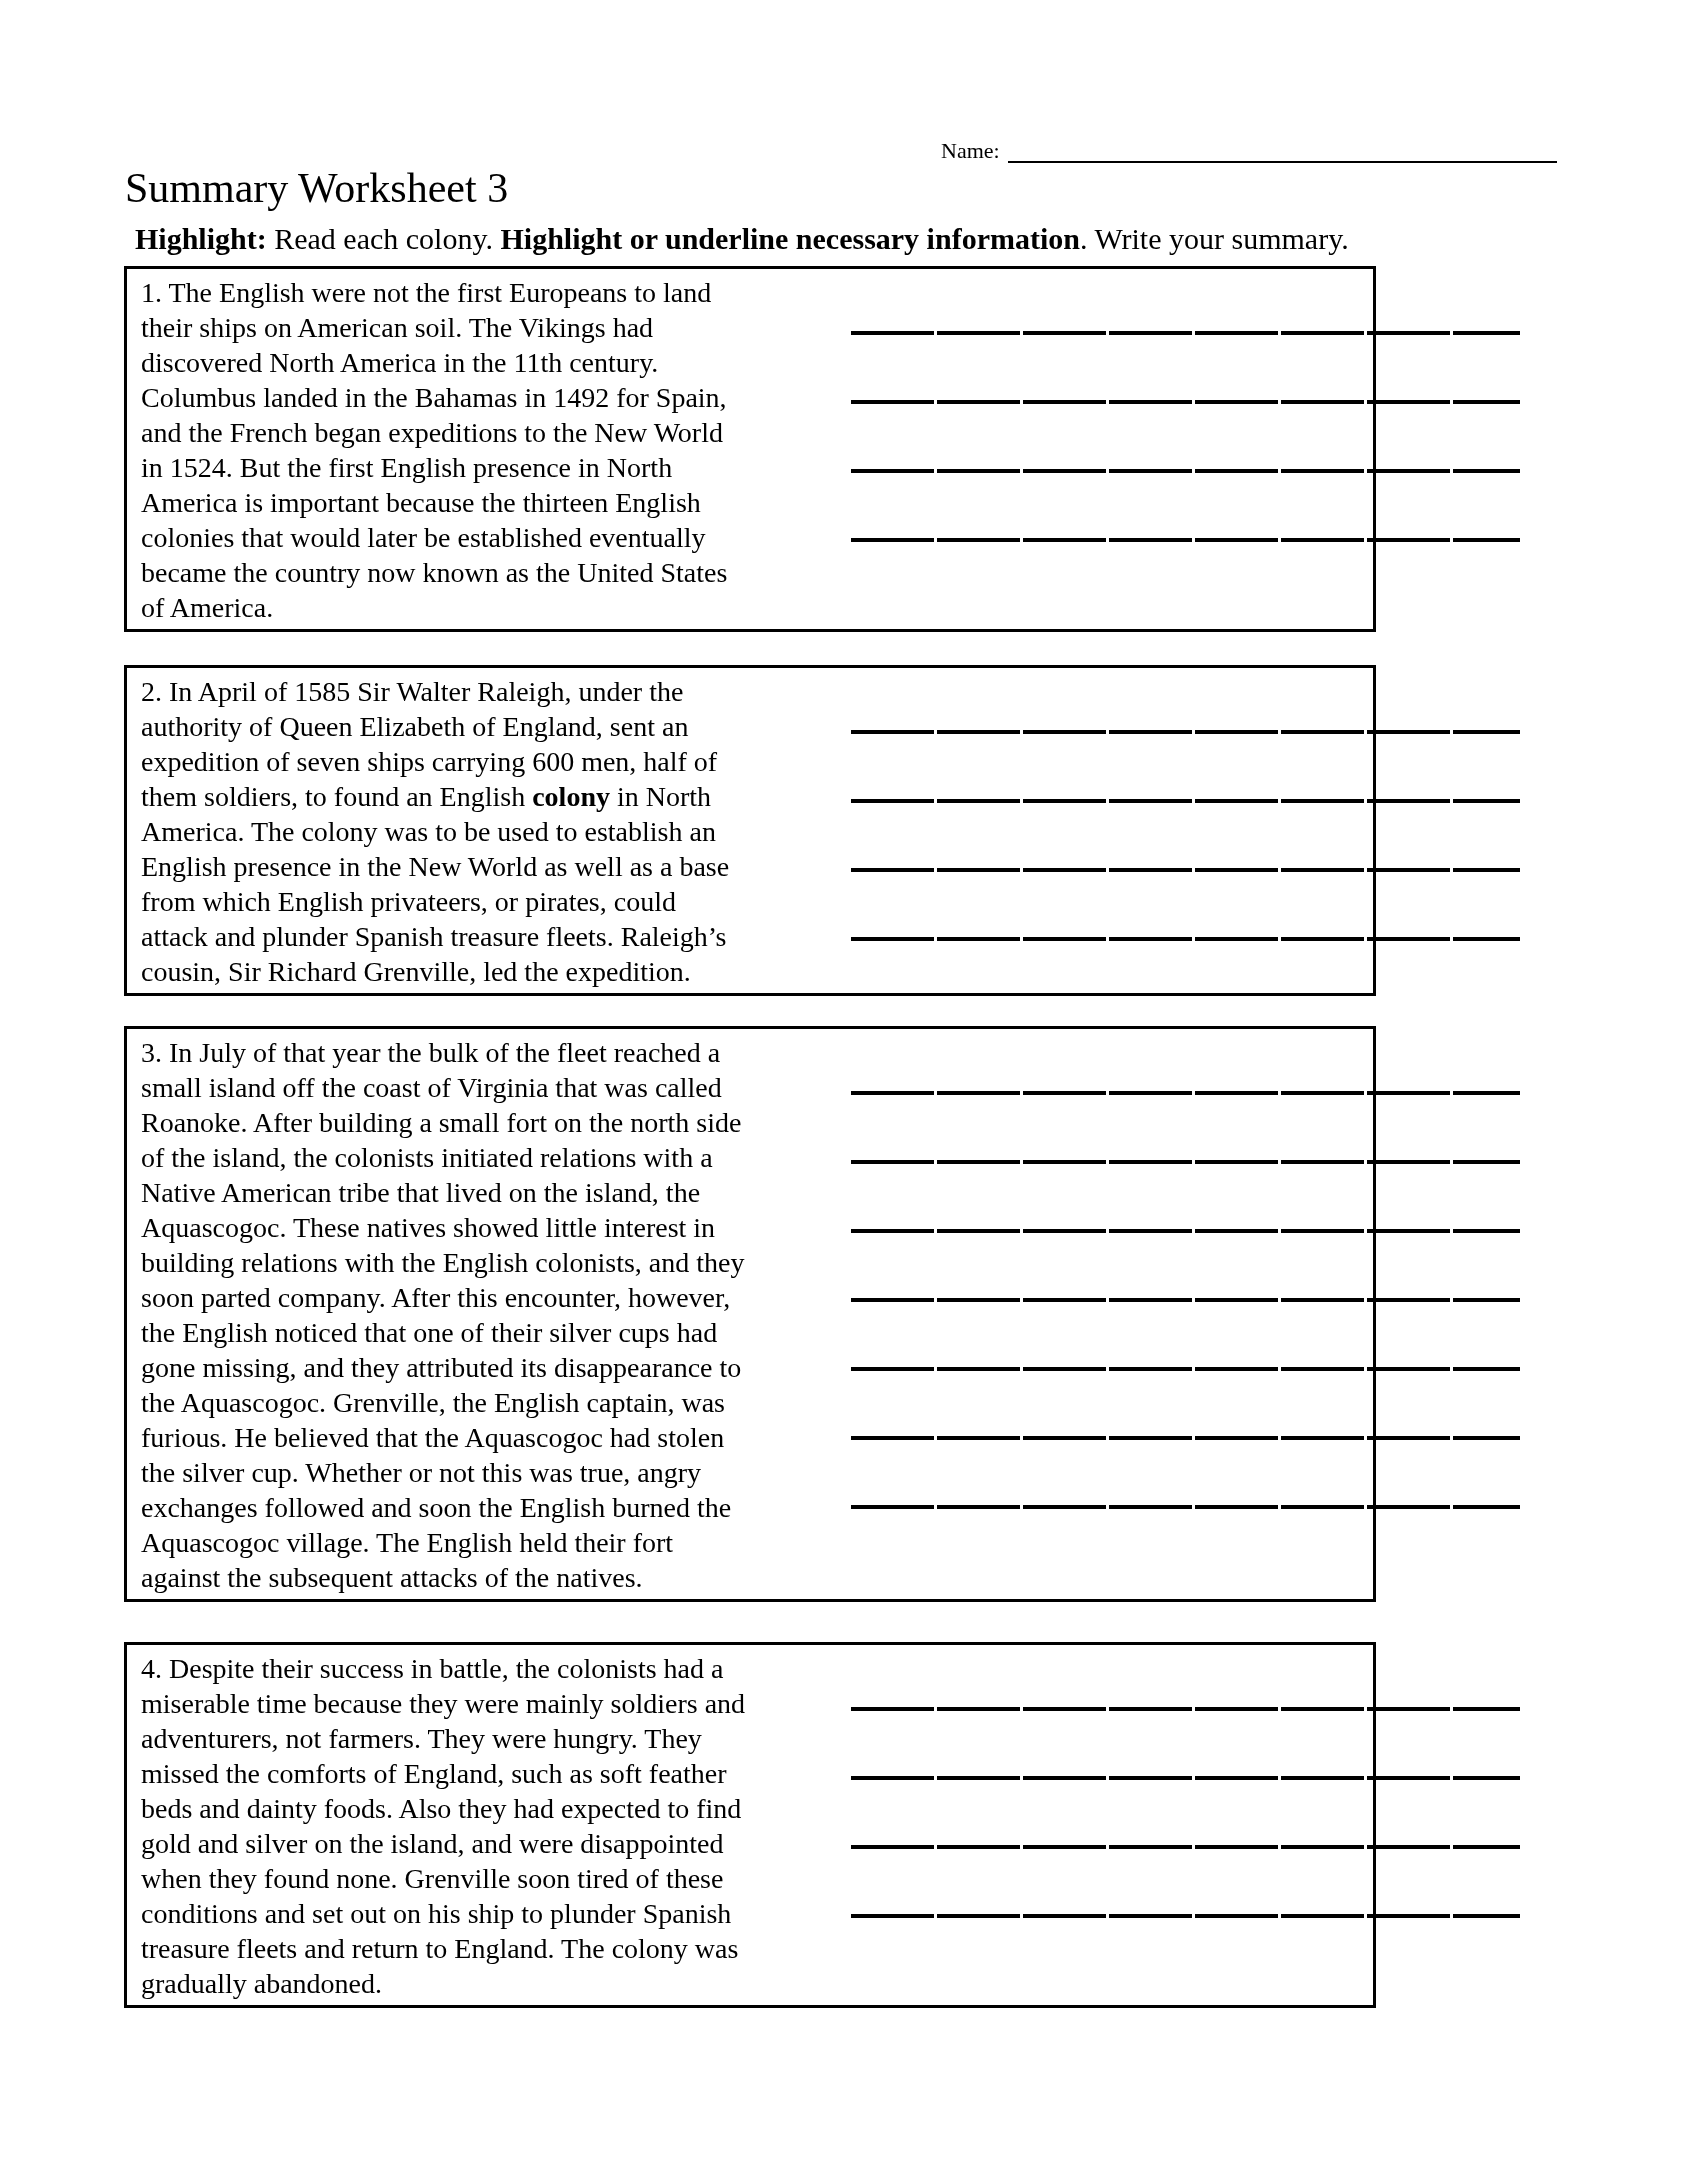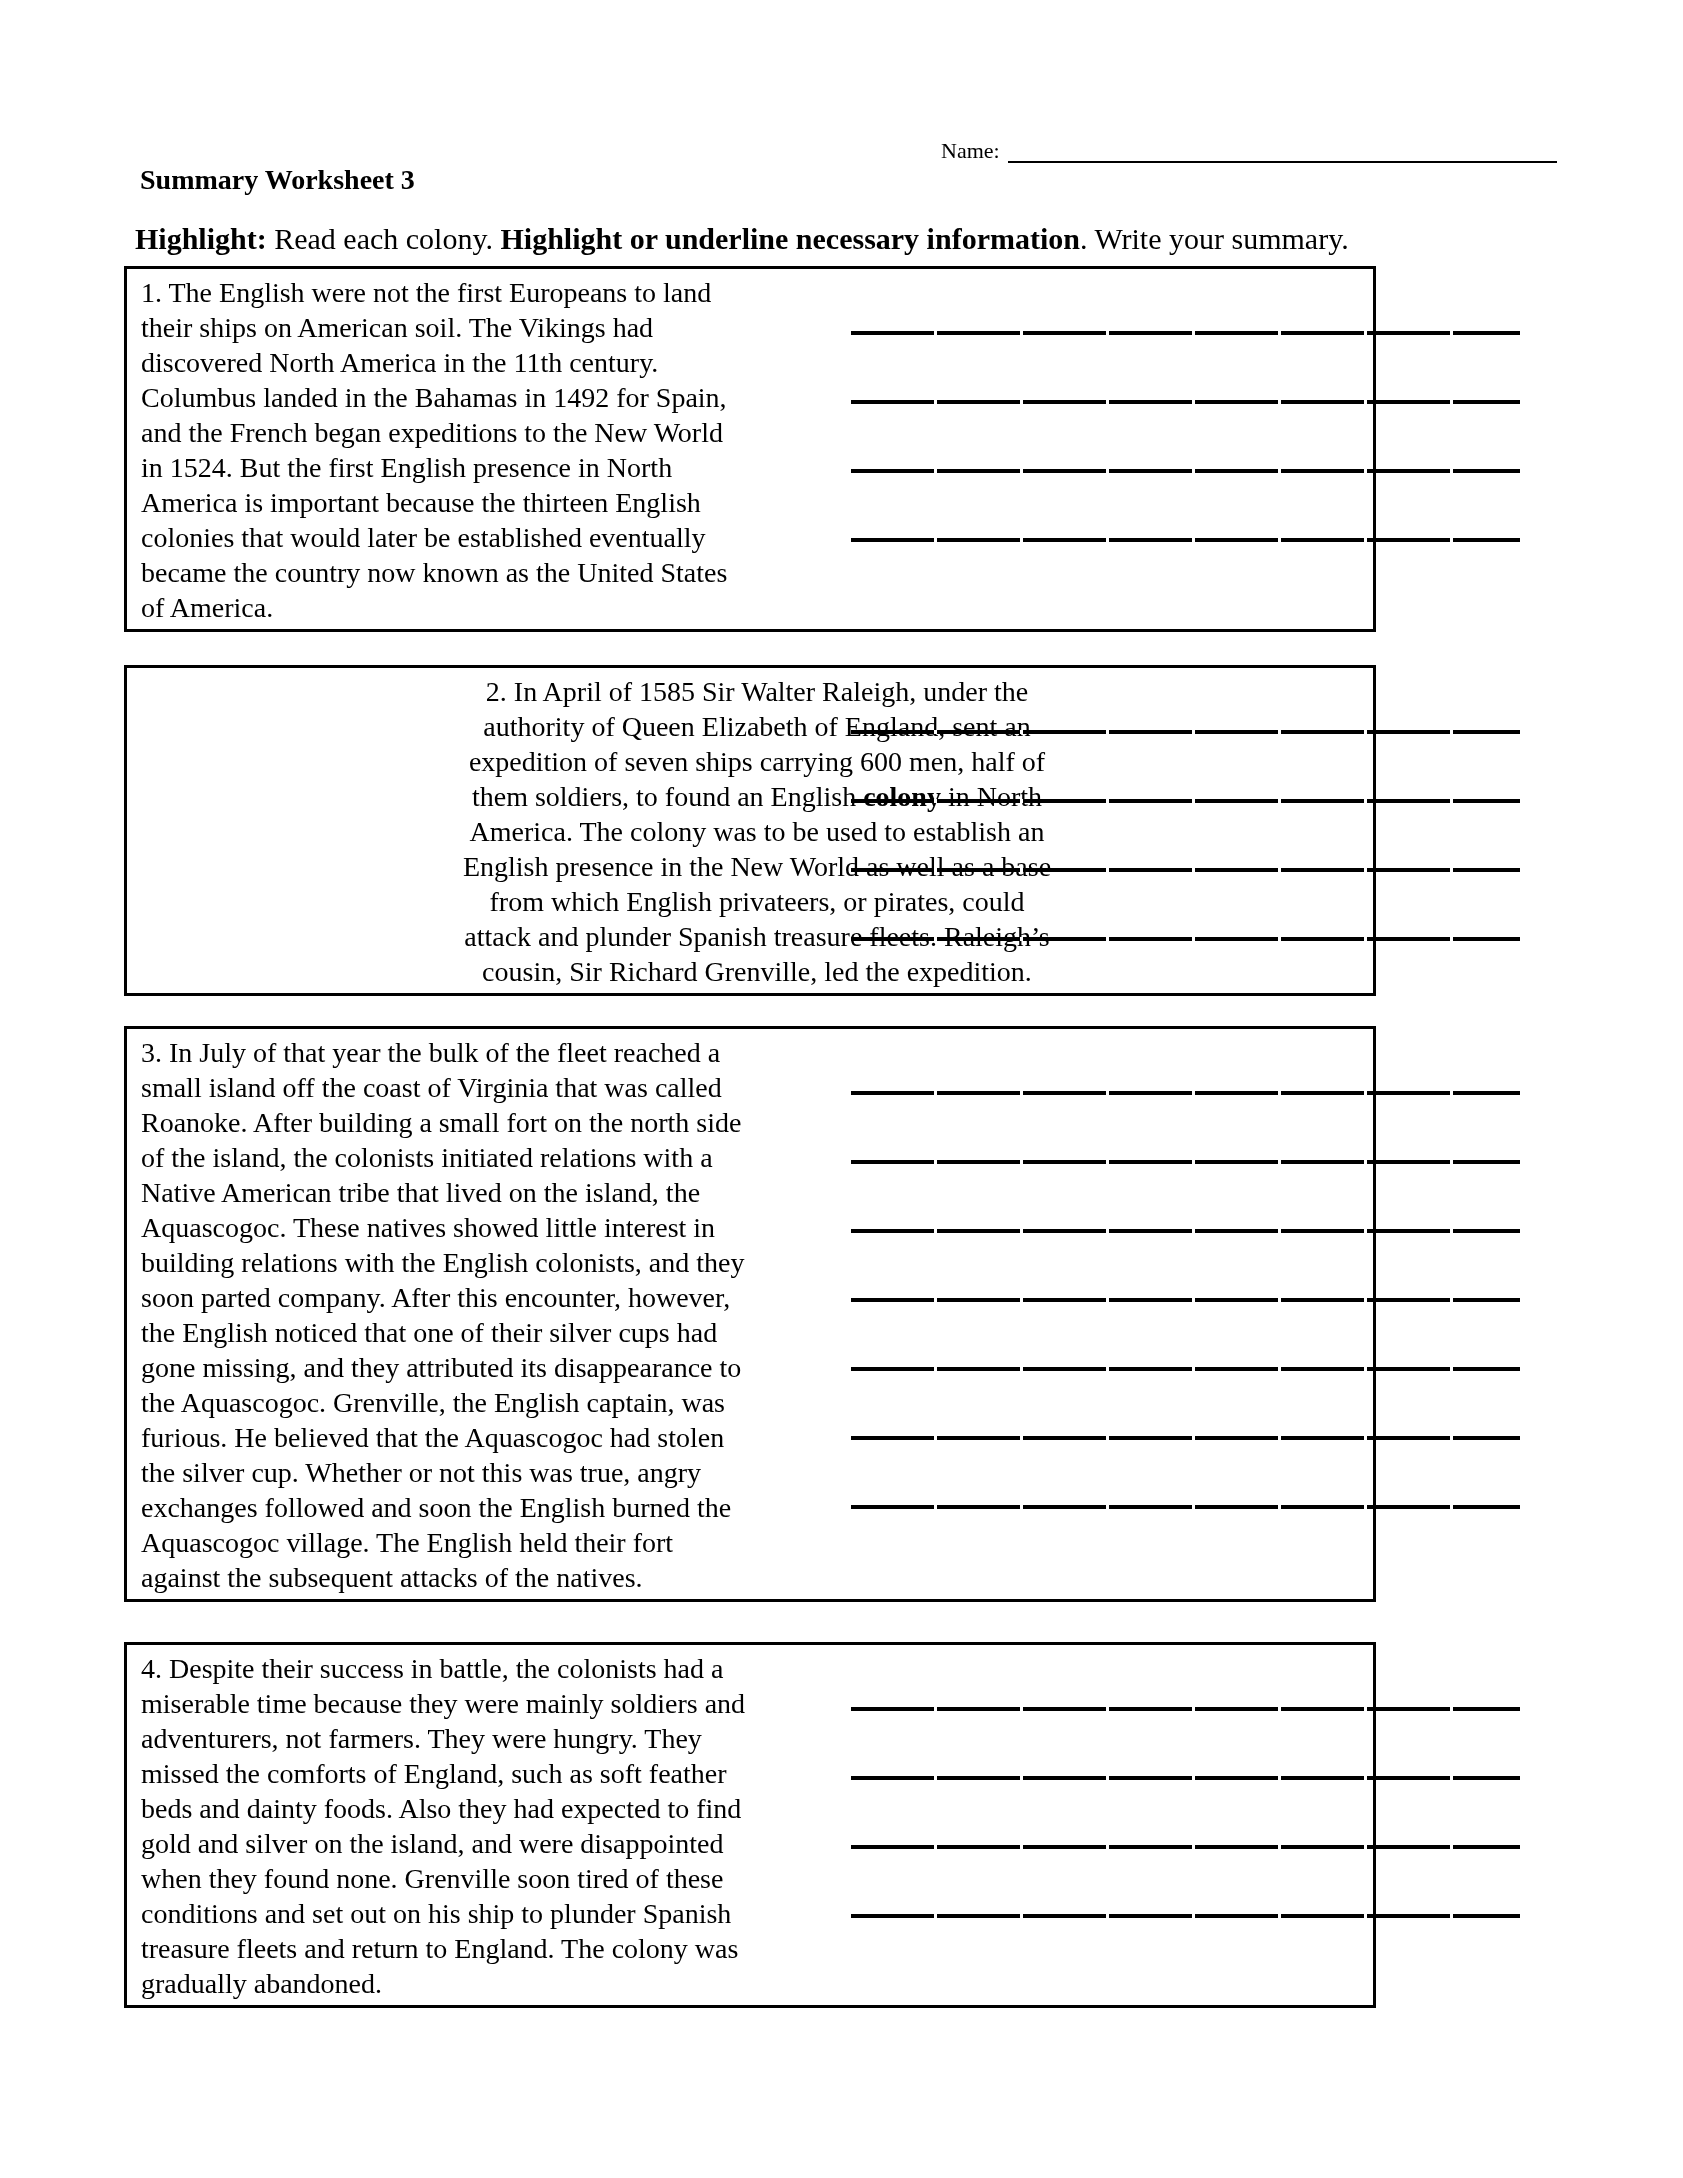--- a/index.html
+++ b/index.html
@@ -33,24 +33,24 @@
   }
   .name-line {
     flex: 1;
     margin-left: 8px;
     align-self: stretch;
     border-bottom: 2px solid #000;
   }
 
   .page-title {
     position: absolute;
-    left: 140px;
+    left: 125px;
     top: 164px;
-    font-size: 28px;
-    font-weight: bold;
+    font-size: 42px;
+    font-weight: normal;
     white-space: pre;
   }
 
   .directions {
     position: absolute;
     left: 135px;
     top: 222px;
     font-size: 30px;
     white-space: pre-wrap;
     width: 1426px;
@@ -113,21 +113,21 @@
 colonies that would later be established eventually
 became the country now known as the United States
 of America.</span></div>
         <div class="write-lines">
           <div class="write-line"></div>
           <div class="write-line"></div>
           <div class="write-line"></div>
           <div class="write-line"></div>
         </div>
       </div>
-      <div class="pbox" style="top: 665px; text-align: center;">
+      <div class="pbox" style="top: 665px;">
         <div class="passage-text"><span>2. In April of 1585 Sir Walter Raleigh, under the
 authority of Queen Elizabeth of England, sent an
 expedition of seven ships carrying 600 men, half of
 them soldiers, to found an English </span><b>colony</b><span> in North
 America. The colony was to be used to establish an
 English presence in the New World as well as a base
 from which English privateers, or pirates, could
 attack and plunder Spanish treasure fleets. Raleigh’s
 cousin, Sir Richard Grenville, led the expedition.</span></div>
         <div class="write-lines">

